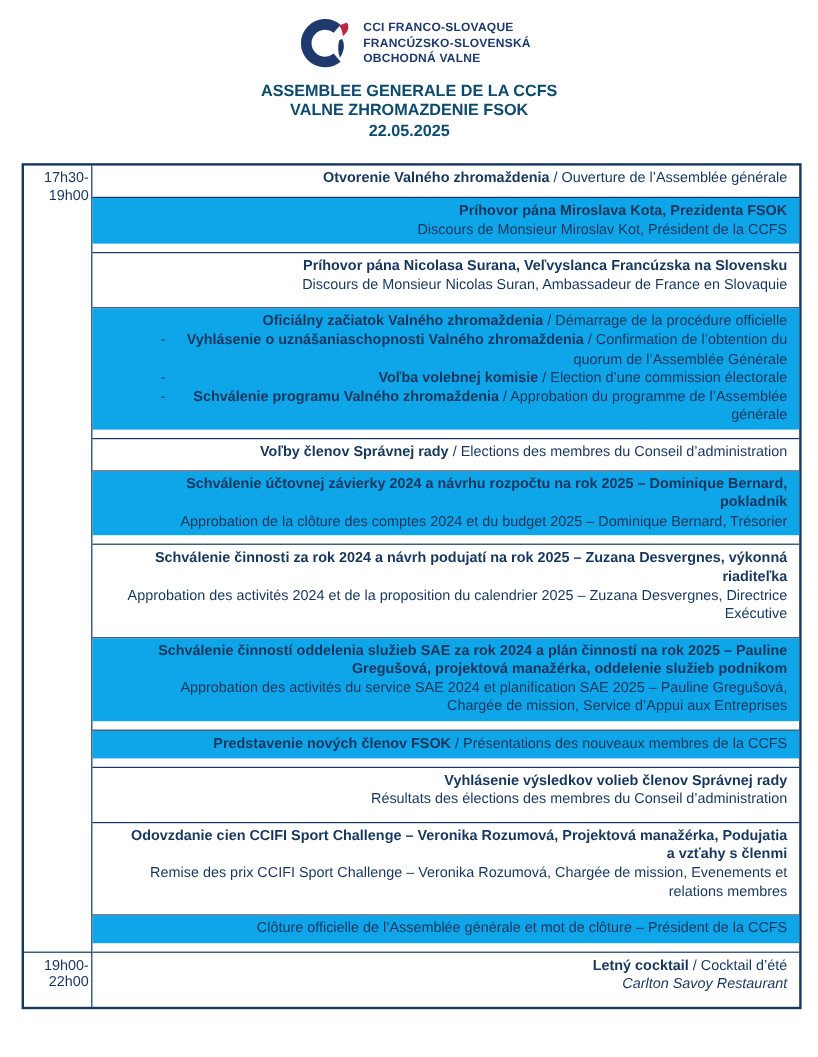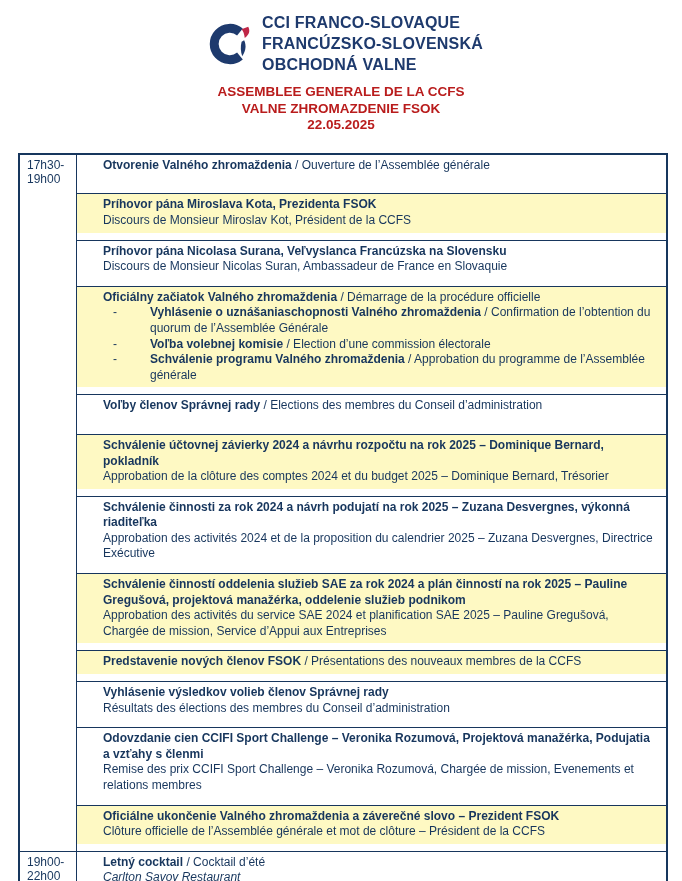--- a/index.html
+++ b/index.html
@@ -8,37 +8,37 @@
     width:682px; height:881px;
     font-family:"Liberation Sans", sans-serif;
     color:#17365d;
     overflow:hidden;
   }
   .page { width:682px; height:881px; background:#fff; padding-top:13px; }
 
   
   .logo-row { display:flex; justify-content:center; align-items:center; gap:7px; margin-left:10px; }
   .logo-mark { width:46px; height:46px; flex:0 0 auto; }
-  .logo-text { font-weight:bold; font-size:16px; line-height:1.3; color:#1e3a6d; letter-spacing:.2px; }
-  .title-block { text-align:center; margin-top:9px; font-weight:bold; font-size:13.5px; line-height:1.22; color:#b91c1c; }
+  .logo-text { font-weight:bold; font-size:10px; line-height:1.3; color:#1e3a6d; letter-spacing:.2px; }
+  .title-block { text-align:center; margin-top:9px; font-weight:bold; font-size:13.5px; line-height:1.22; color:#0c4a6e; }
 
   
   .agenda { width:650px; margin:19px 0 0 18px; border:2px solid #17365d; background:#fff; }
-  .group { display:flex; align-items:stretch; }
+  .group { display:flex; align-items:stretch;text-align:right; }
   .group + .group { border-top:1.5px solid #17365d; }
   .time-col {
     flex:0 0 57px; border-right:1.5px solid #17365d;
     padding:3px 2px 0 7px; font-size:12px; line-height:1.18;
   }
   .rows { flex:1 1 auto; display:flex; flex-direction:column; min-width:0; }
   .row { border-top:1.5px solid #17365d; padding-bottom:7px; }
   .row:first-child { border-top:none; }
-  .row.tight { padding-bottom:16px; }
+  .row.tight { padding-bottom:3px; }
   .block { padding:3px 10px 4px 26px; font-size:12px; line-height:1.3; }
-  .row.shaded .block { background:#fef9c3; }
+  .row.shaded .block { background:#0ea5e9; }
   .sk { font-weight:bold; }
   .stacked .sk { display:block; }
   .stacked .fr { display:block; }
   .bullet { display:flex; margin-left:10px; }
   .bullet .dash { flex:0 0 25px; }
   .bullet .btxt { flex:1 1 auto;margin-left:12px; }
   .venue { display:block; font-style:italic; }
 </style>
 </head>
 <body>
@@ -170,21 +170,20 @@
 
         <div class="row">
           <div class="block stacked">
             <span class="sk">Odovzdanie cien CCIFI Sport Challenge – Veronika Rozumová, Projektová manažérka, Podujatia a vzťahy s členmi</span>
             <span class="fr">Remise des prix CCIFI Sport Challenge – Veronika Rozumová, Chargée de mission, Evenements et relations membres</span>
           </div>
         </div>
 
         <div class="row shaded">
           <div class="block stacked">
-            <span class="sk">Oficiálne ukončenie Valného zhromaždenia a záverečné slovo – Prezident FSOK</span>
             <span class="fr">Clôture officielle de l’Assemblée générale et mot de clôture – Président de la CCFS</span>
           </div>
         </div>
 
       </div>
     </div>
 
     <div class="group">
       <div class="time-col">
         <div>19h00-</div>

